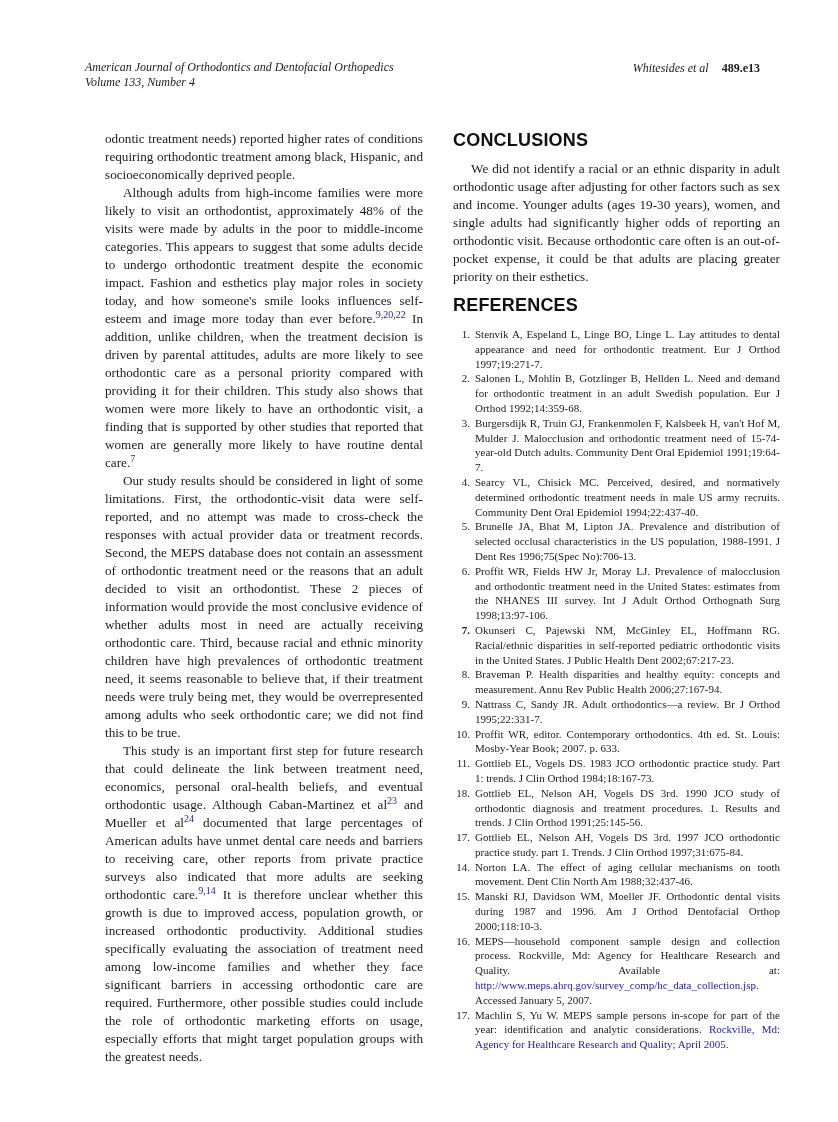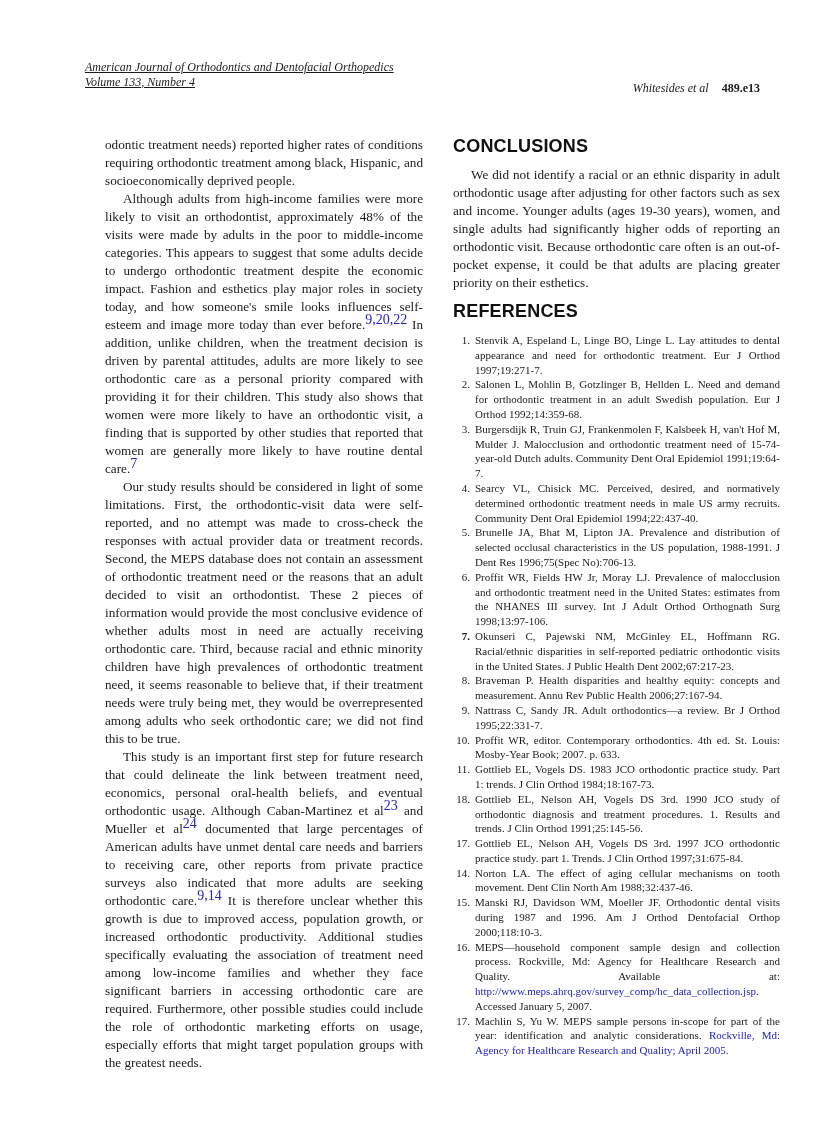--- a/index.html
+++ b/index.html
@@ -15,42 +15,42 @@
     overflow: hidden;
   }
   
   .page-header {
     display: flex;
     justify-content: space-between;
     align-items: flex-start;
     font-size: 12px;
     line-height: 15px;
   }
-  .header-left { font-style: italic; text-decoration: underline; }
-  .header-right { white-space: nowrap; padding-top: 1px; margin-top: 20px; }
+  .header-left { font-style: italic; }
+  .header-right { white-space: nowrap; padding-top: 1px; }
   .authors { font-style: italic; }
   .page-number { font-weight: bold; font-style: normal; margin-left: 10px; }
   
   .columns {
     display: flex;
     gap: 30px;
     margin-top: 40px;
   }
   .column.left  { width: 318px; flex: none; margin-left: 20px; }
   .column.right { width: 327px; flex: none; }
   
   .para {
     font-size: 13.2px;
     line-height: 18px;
     text-align: justify;
     margin: 0;
   }
   .para.indent { text-indent: 18px; }
   sup.cite {
-    font-size: 14px;
+    font-size: 10px;
     line-height: 0;
     vertical-align: super;
   }
   
   .section-heading {
     font-family: "Liberation Sans", sans-serif;
     font-weight: bold;
     font-size: 18px;
     letter-spacing: 0.2px;
     margin: 0 0 9px 0;

